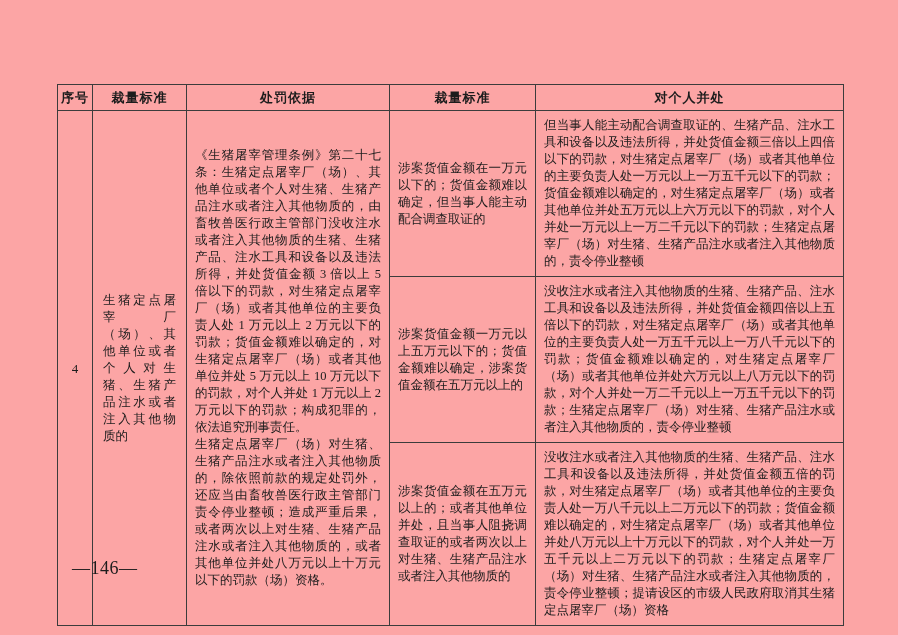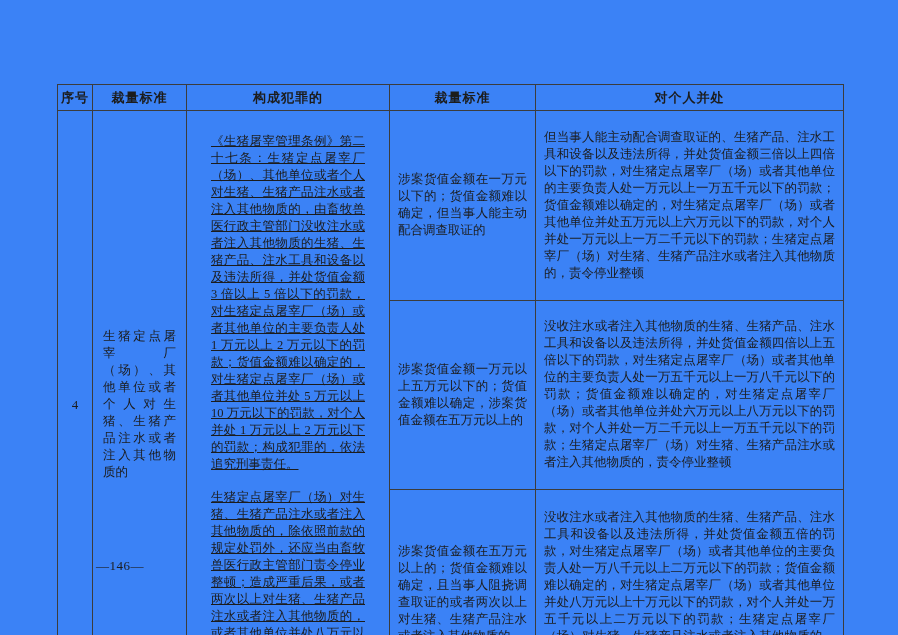--- a/index.html
+++ b/index.html
@@ -9,21 +9,21 @@
     height: 635px;
     background: #ffffff;
     overflow: hidden;
     font-family: "Liberation Serif", "DejaVu Serif", serif;
     color: #1c1c1c;
   }
   .page {
     position: relative;
     width: 898px;
     height: 635px;
-    background: #3b82f6;
+    background: #fca5a5;
   }
   table.law-table {
     position: absolute;
     left: 57px;
     top: 84px;
     width: 786px;
     border-collapse: collapse;
     table-layout: fixed;
   }
   table.law-table th,
@@ -49,74 +49,73 @@
   }
   td.c-serial {
     text-align: center;
     font-size: 13px;
     padding: 2px;
   }
   td.c-behavior {
     padding: 6px 10px;
   }
   td.c-basis p {
-    margin: 16px;
+    margin: 0;
     padding: 0;
-    text-decoration: underline;
   }
   tr.sub-1 { height: 145px; }
   tr.sub-2 { height: 148px; }
   tr.sub-3 { height: 142px; }
   .page-number {
     position: absolute;
-    left: 96px;
+    left: 72px;
     top: 558px;
-    font-size: 13px;
+    font-size: 18px;
     letter-spacing: 0.5px;
   }
 </style>
 </head>
 <body>
 
 <div class="page">
 
   <table class="law-table">
     <colgroup>
       <col style="width:35px">
       <col style="width:94px">
       <col style="width:203px">
       <col style="width:146px">
       <col style="width:308px">
     </colgroup>
     <thead>
       <tr>
         <th>序号</th>
         <th>裁量标准</th>
-        <th>构成犯罪的</th>
+        <th>处罚依据</th>
         <th>裁量标准</th>
         <th>对个人并处</th>
       </tr>
     </thead>
     <tbody>
       <tr class="sub-1">
         <td class="c-serial" rowspan="3">4</td>
         <td class="c-behavior" rowspan="3">生猪定点屠宰厂（场）、其他单位或者个人对生猪、生猪产品注水或者注入其他物质的</td>
         <td class="c-basis" rowspan="3">
           <p>《生猪屠宰管理条例》第二十七条：生猪定点屠宰厂（场）、其他单位或者个人对生猪、生猪产品注水或者注入其他物质的，由畜牧兽医行政主管部门没收注水或者注入其他物质的生猪、生猪产品、注水工具和设备以及违法所得，并处货值金额 3 倍以上 5 倍以下的罚款，对生猪定点屠宰厂（场）或者其他单位的主要负责人处 1 万元以上 2 万元以下的罚款；货值金额难以确定的，对生猪定点屠宰厂（场）或者其他单位并处 5 万元以上 10 万元以下的罚款，对个人并处 1 万元以上 2 万元以下的罚款；构成犯罪的，依法追究刑事责任。</p>
           <p>生猪定点屠宰厂（场）对生猪、生猪产品注水或者注入其他物质的，除依照前款的规定处罚外，还应当由畜牧兽医行政主管部门责令停业整顿；造成严重后果，或者两次以上对生猪、生猪产品注水或者注入其他物质的，或者其他单位并处八万元以上十万元以下的罚款（场）资格。</p>
         </td>
         <td class="c-circ">涉案货值金额在一万元以下的；货值金额难以确定，但当事人能主动配合调查取证的</td>
         <td class="c-std">但当事人能主动配合调查取证的、生猪产品、注水工具和设备以及违法所得，并处货值金额三倍以上四倍以下的罚款，对生猪定点屠宰厂（场）或者其他单位的主要负责人处一万元以上一万五千元以下的罚款；货值金额难以确定的，对生猪定点屠宰厂（场）或者其他单位并处五万元以上六万元以下的罚款，对个人并处一万元以上一万二千元以下的罚款；生猪定点屠宰厂（场）对生猪、生猪产品注水或者注入其他物质的，责令停业整顿</td>
       </tr>
       <tr class="sub-2">
         <td class="c-circ">涉案货值金额一万元以上五万元以下的；货值金额难以确定，涉案货值金额在五万元以上的</td>
         <td class="c-std">没收注水或者注入其他物质的生猪、生猪产品、注水工具和设备以及违法所得，并处货值金额四倍以上五倍以下的罚款，对生猪定点屠宰厂（场）或者其他单位的主要负责人处一万五千元以上一万八千元以下的罚款；货值金额难以确定的，对生猪定点屠宰厂（场）或者其他单位并处六万元以上八万元以下的罚款，对个人并处一万二千元以上一万五千元以下的罚款；生猪定点屠宰厂（场）对生猪、生猪产品注水或者注入其他物质的，责令停业整顿</td>
       </tr>
       <tr class="sub-3">
-        <td class="c-circ">涉案货值金额在五万元以上的；货值金额难以确定，且当事人阻挠调查取证的或者两次以上对生猪、生猪产品注水或者注入其他物质的</td>
+        <td class="c-circ">涉案货值金额在五万元以上的；或者其他单位并处，且当事人阻挠调查取证的或者两次以上对生猪、生猪产品注水或者注入其他物质的</td>
         <td class="c-std">没收注水或者注入其他物质的生猪、生猪产品、注水工具和设备以及违法所得，并处货值金额五倍的罚款，对生猪定点屠宰厂（场）或者其他单位的主要负责人处一万八千元以上二万元以下的罚款；货值金额难以确定的，对生猪定点屠宰厂（场）或者其他单位并处八万元以上十万元以下的罚款，对个人并处一万五千元以上二万元以下的罚款；生猪定点屠宰厂（场）对生猪、生猪产品注水或者注入其他物质的，责令停业整顿；提请设区的市级人民政府取消其生猪定点屠宰厂（场）资格</td>
       </tr>
     </tbody>
   </table>
 
   <div class="page-number">—146—</div>
 
 </div>
 
 </body></html>

